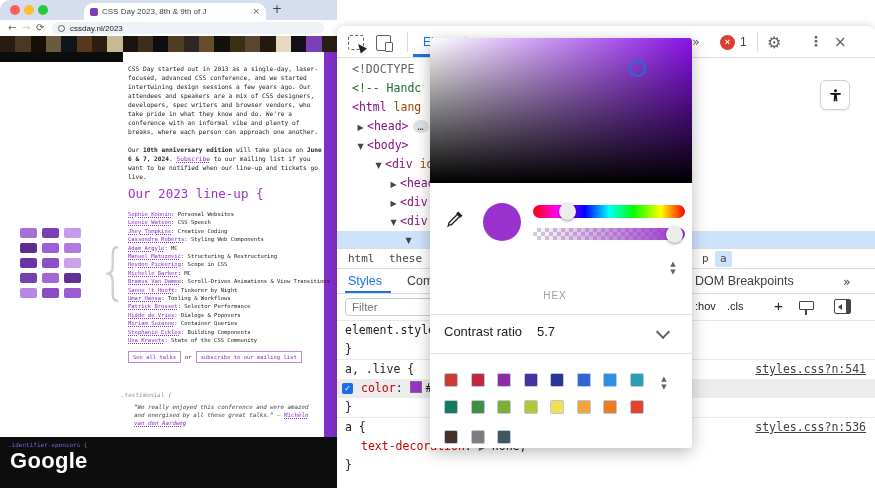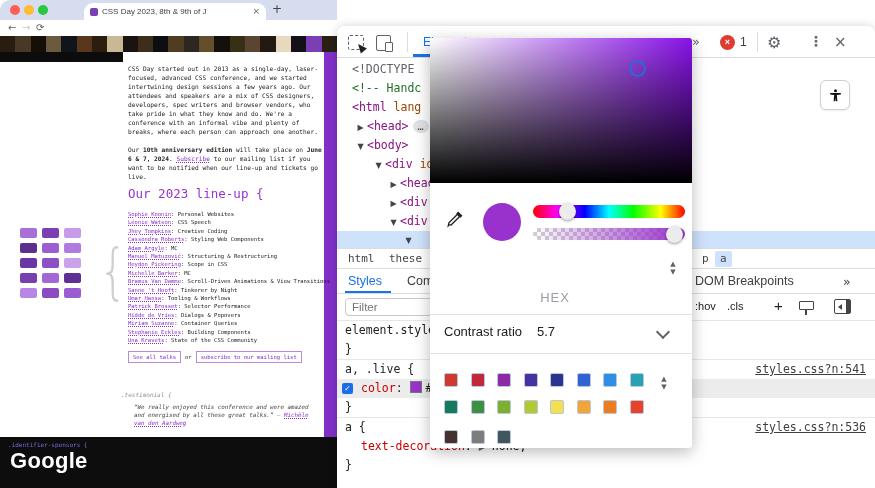--- a/index.html
+++ b/index.html
@@ -139,21 +139,21 @@
            linear-gradient(45deg,#cfcfcf 25%,transparent 25%,transparent 75%,#cfcfcf 75%),
            linear-gradient(45deg,#cfcfcf 25%,transparent 25%,transparent 75%,#cfcfcf 75%);
          background-size:100% 100%,8px 8px,8px 8px;background-position:0 0,0 0,4px 4px;}
   .knob{position:absolute;width:17px;height:17px;border-radius:50%;background:#ececec;
         box-shadow:0 1px 3px rgba(0,0,0,.4);}
   .hexbox{position:absolute;left:22px;top:218px;width:206px;height:27px;border:1px solid #c6c8ca;border-radius:4px;
           box-sizing:border-box;text-align:center;font-family:"DejaVu Sans Mono",monospace;font-size:13px;
           color:#202124;outline:none;background:#fff;}
   .stepper{position:absolute;width:12px;text-align:center;color:#5f6368;font-size:7px;line-height:8px;
            font-family:"DejaVu Sans",sans-serif;cursor:pointer;}
-  .hexlabel{position:absolute;left:22px;top:252px;width:206px;text-align:center;font-size:13px;color:#9aa0a6;
+  .hexlabel{position:absolute;left:22px;top:252px;width:206px;text-align:center;font-size:10px;color:#9aa0a6;
             letter-spacing:1px;}
   .pdivider{position:absolute;left:0;width:262px;height:1px;background:#dde3ea;}
   .contrast-label{position:absolute;left:14px;top:286px;font-size:13px;color:#202124;}
   .contrast-value{position:absolute;left:107px;top:286px;font-size:13px;color:#202124;}
   .chev{position:absolute;left:228px;top:289px;width:8px;height:8px;border-right:2px solid #5f6368;
         border-bottom:2px solid #5f6368;transform:rotate(45deg);}
   .sw{position:absolute;width:14px;height:14px;border-radius:2px;border:1px solid #b9c6dc;box-sizing:border-box;}
 </style>
 </head>
 <body>
@@ -171,20 +171,24 @@
         <span class="tab-title">CSS Day 2023, 8th &amp; 9th of J</span>
         <span class="tab-close glyph">×</span>
       </div>
       <span class="newtab glyph">+</span>
     </div>
 
     <div class="urlbar">
       <span class="navic glyph" style="left:8px">←</span>
       <span class="navic glyph" style="left:22px;color:#c4c7cc">→</span>
       <span class="navic glyph" style="left:36px">⟳</span>
+      <div class="urlpill">
+        <span class="tune"></span>
+        <span class="urltext">cssday.nl/2023</span>
+      </div>
     </div>
 
     <div class="strip">
       <div style="background: rgb(42, 28, 16);"></div>
         <div style="background: rgb(74, 56, 38);"></div>
       <div style="background: rgb(20, 16, 8);"></div>
         <div style="background: rgb(107, 90, 62);"></div>
       <div style="background: rgb(16, 20, 28);"></div>
         <div style="background: rgb(88, 55, 28);"></div>
       <div style="background: rgb(43, 29, 16);"></div>

